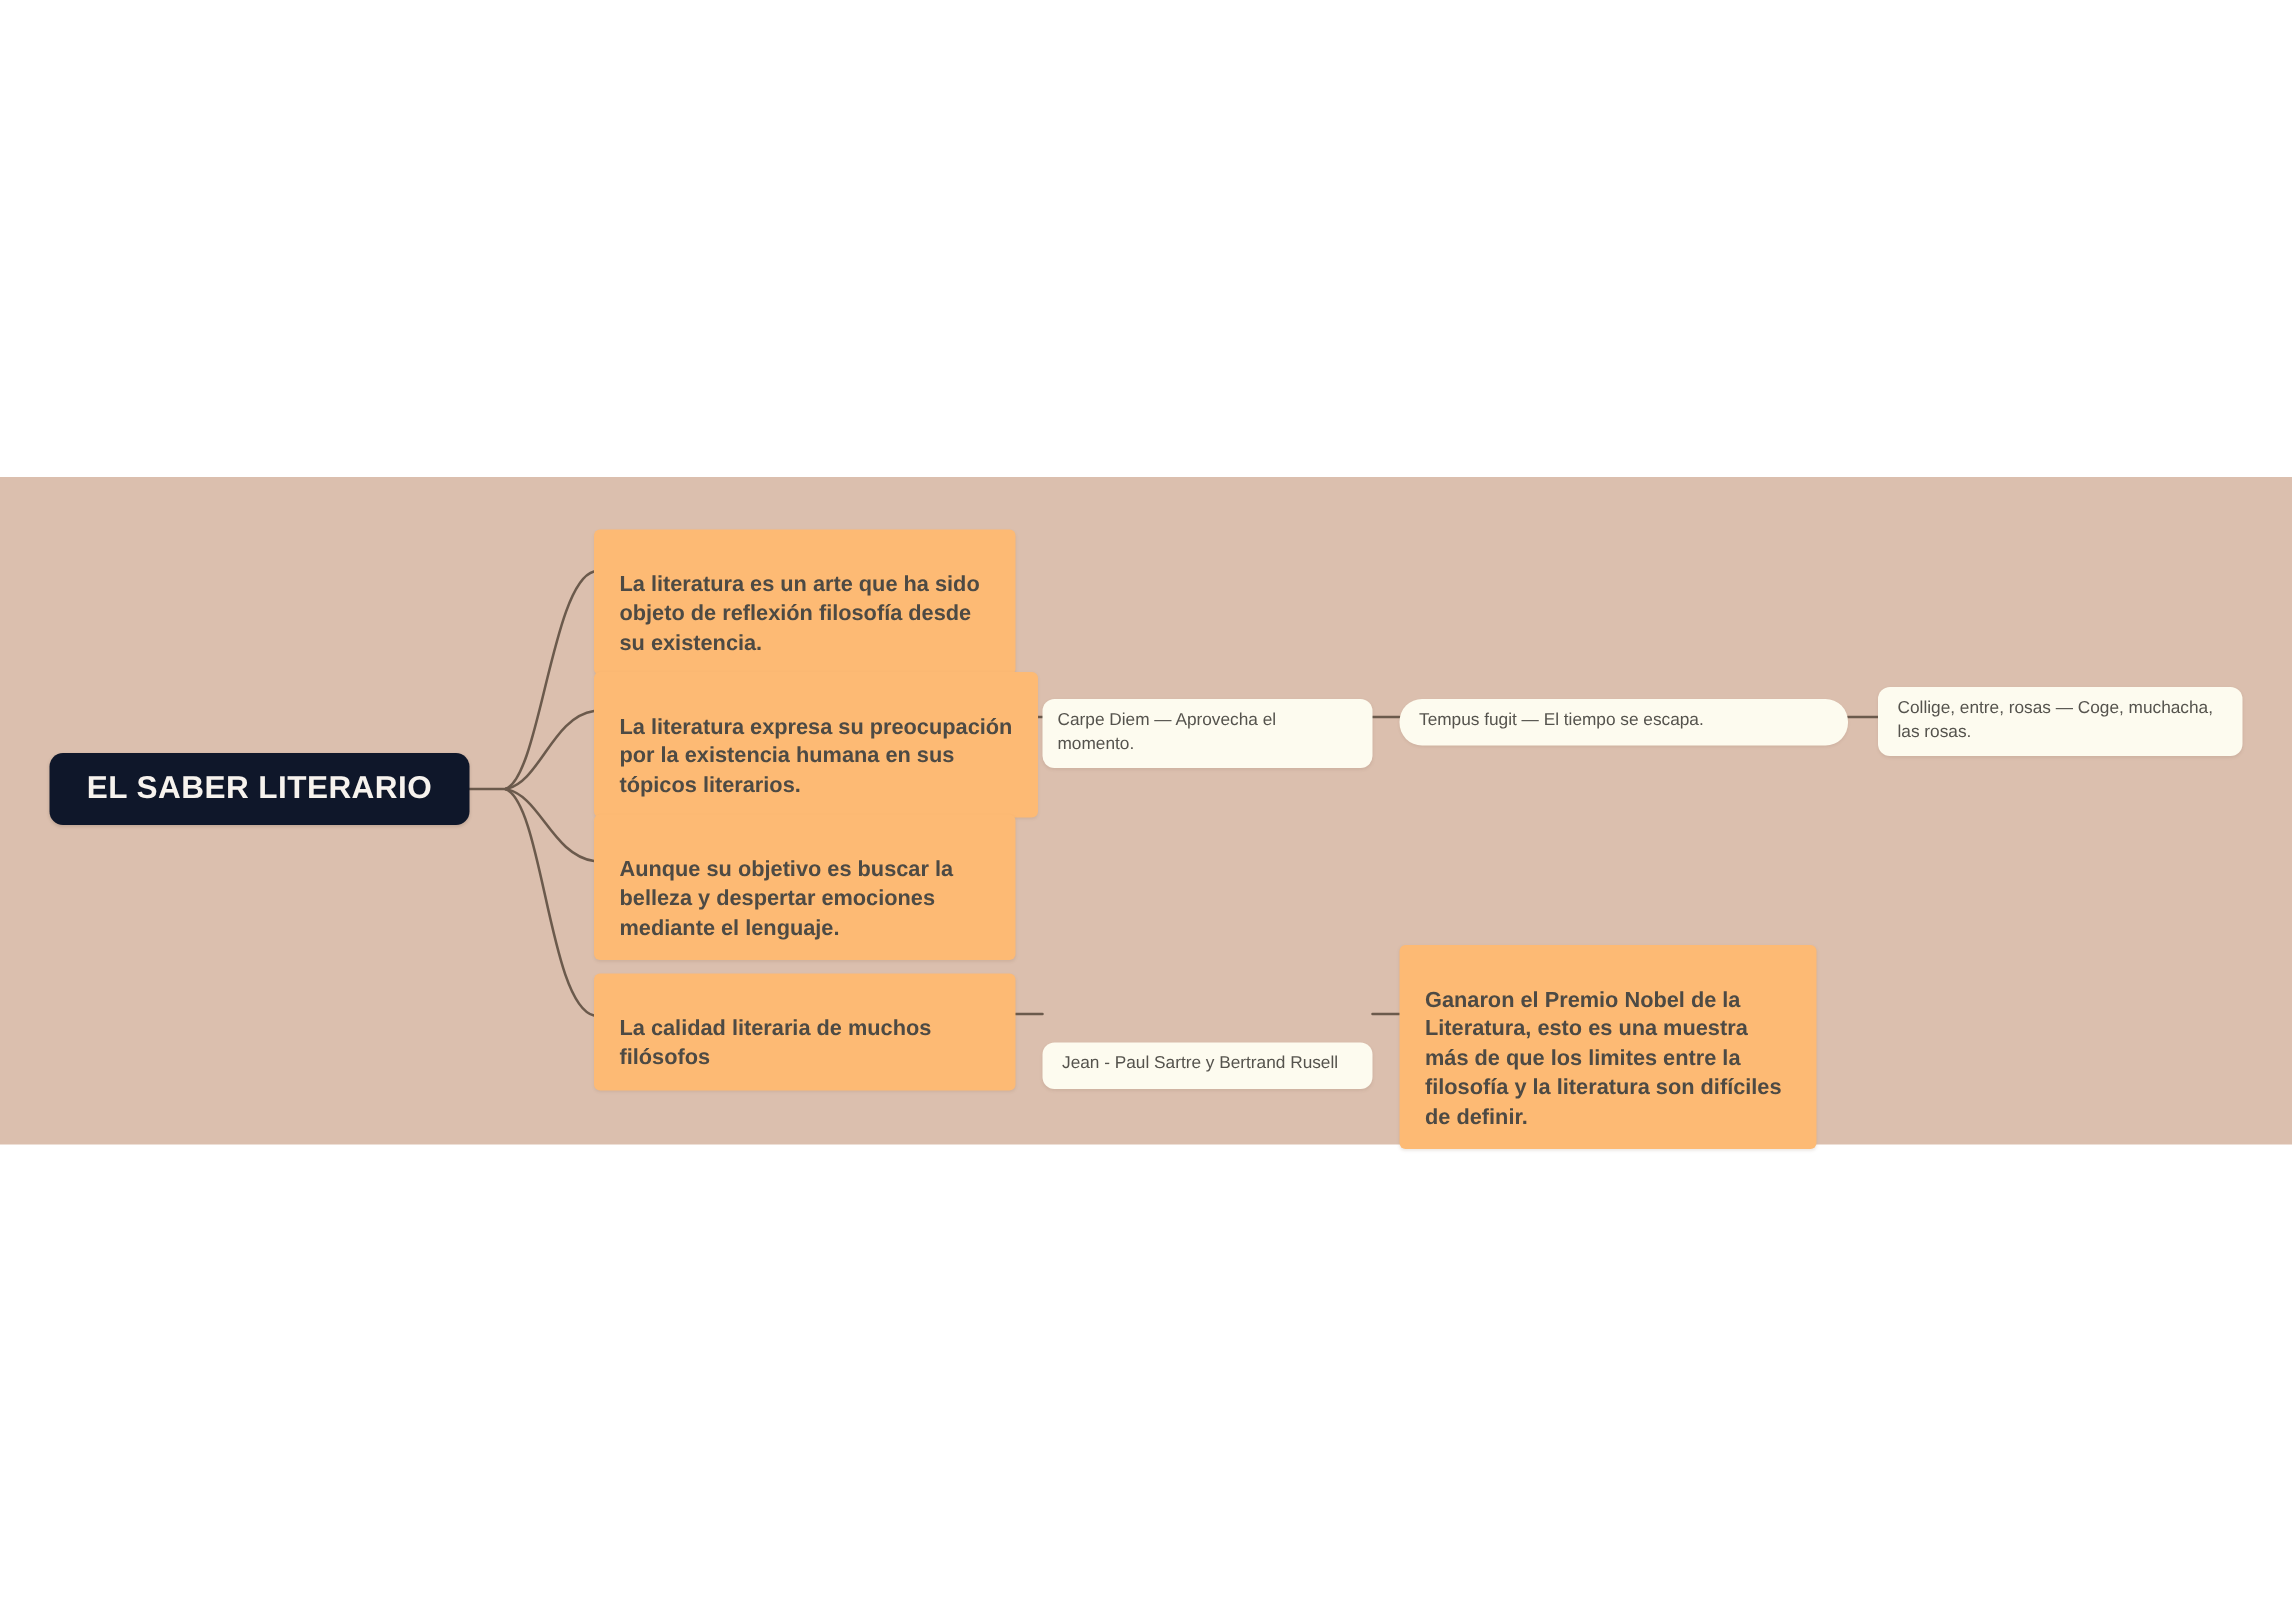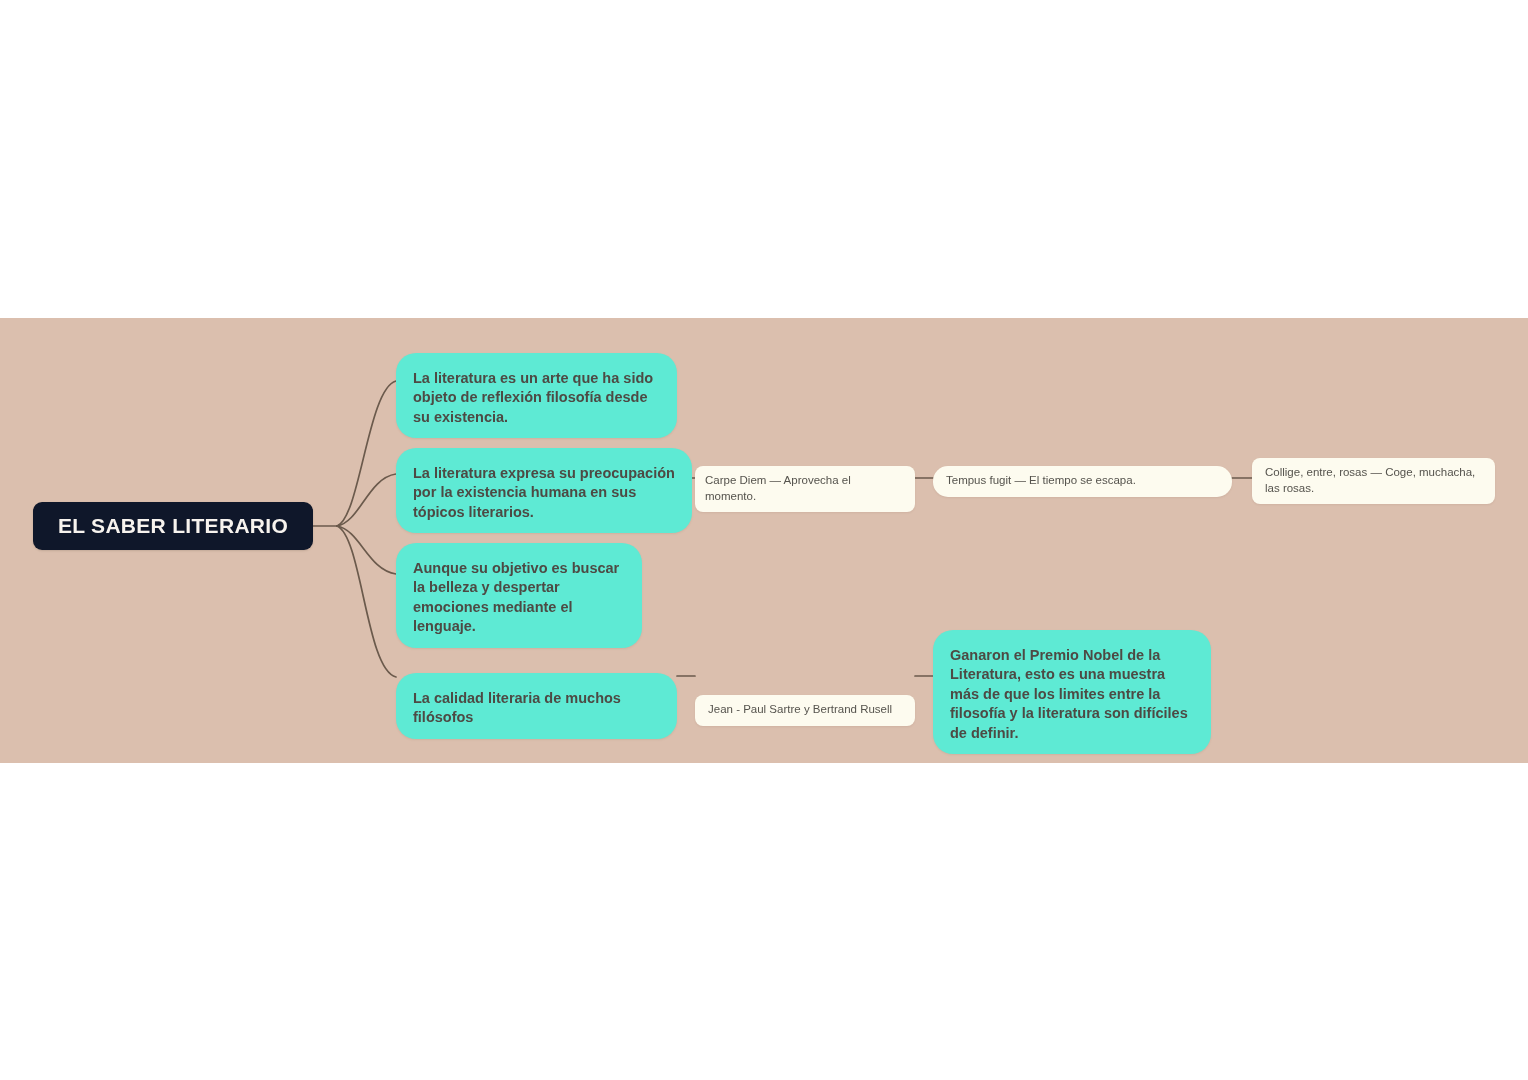--- a/index.html
+++ b/index.html
@@ -53,23 +53,23 @@
   #root-node .root-label {
     color: #f7f3ee;
     font-size: 21px;
     font-weight: 700;
     letter-spacing: 0.3px;
     white-space: nowrap;
   }
 
   
   .card-primary {
-    background: #5eead4;
-    border-radius: 20px;
-    padding: 16px 14px 11px 17px;
+    background: #fdba74;
+    border-radius: 4px;
+    padding: 28px 14px 11px 17px;
     box-shadow: 0 1px 2px rgba(120, 90, 70, 0.13);
     color: #4d4a44;
     font-size: 14.5px;
     font-weight: 700;
     line-height: 1.34;
   }
 
   
   .card-note {
     background: #fdfbef;
@@ -78,22 +78,22 @@
     box-shadow: 0 1px 2px rgba(120, 90, 70, 0.12);
     color: #55534d;
     font-size: 11.5px;
     font-weight: 400;
     line-height: 1.35;
   }
 
   
   #branch-0 { left: 396px; top: 35px;  width: 281px; }
   #branch-1 { left: 396px; top: 130px; width: 296px; }
-  #branch-2 { left: 396px; top: 225px; width: 246px; }
-  #branch-3 { left: 396px; top: 331px; width: 281px; margin-top: 24px; }
+  #branch-2 { left: 396px; top: 225px; width: 281px; }
+  #branch-3 { left: 396px; top: 331px; width: 281px; }
 
   
   #note-carpe   { left: 695px;  top: 148px; width: 220px; padding-left: 10px; }
   #note-tempus  { left: 933px;  top: 148px; width: 299px; border-radius: 15px; }
   #note-collige { left: 1252px; top: 140px; width: 243px; }
 
   
   #note-philos  { left: 695px; top: 345px; width: 220px; margin-top: 32px; }
   #card-nobel   { left: 933px; top: 312px; width: 278px; }
 </style>

